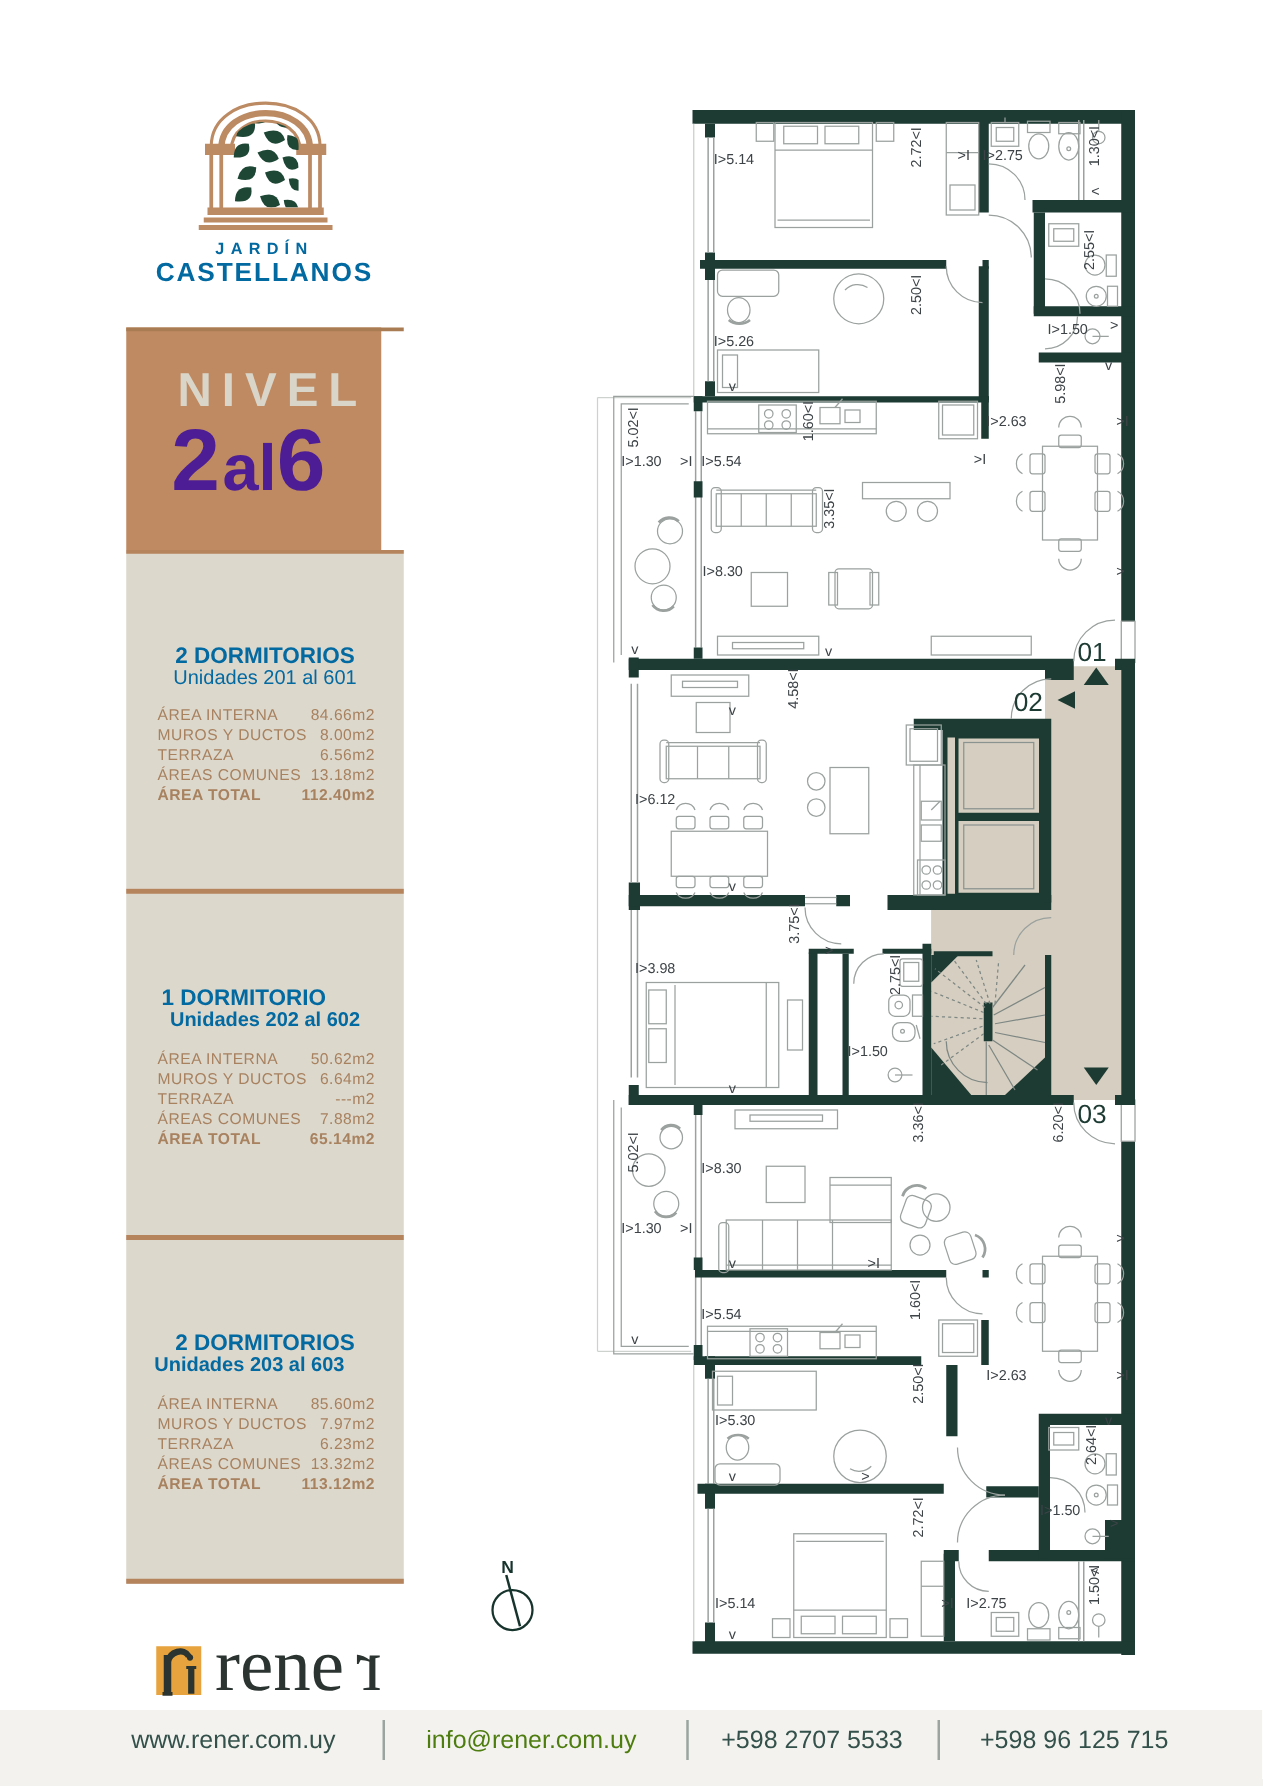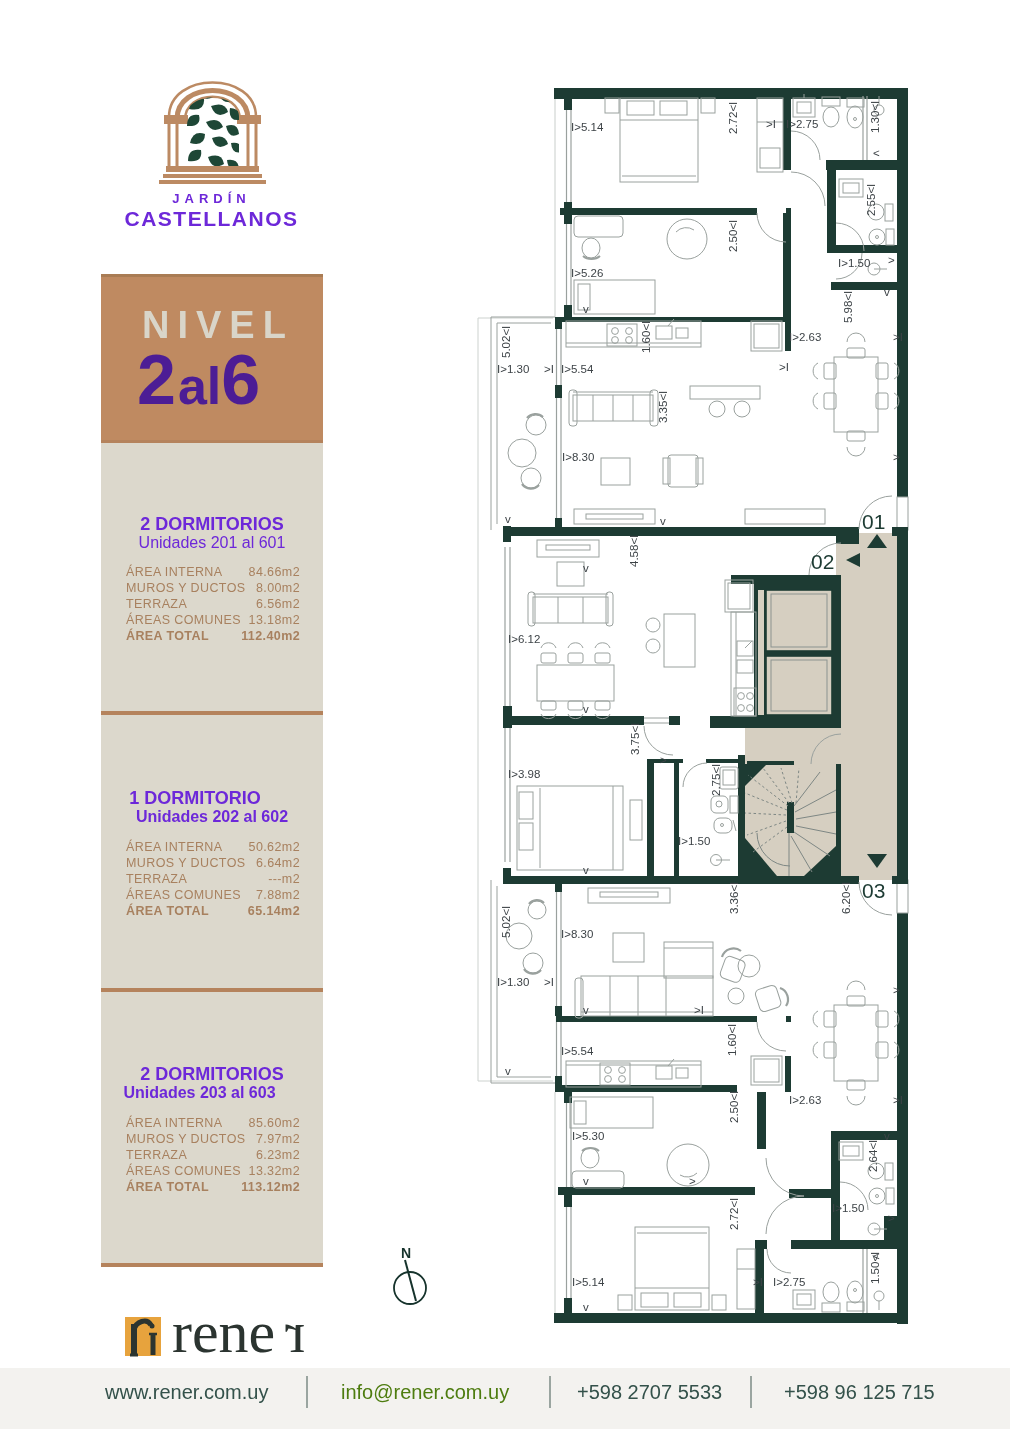--- a/index.html
+++ b/index.html
@@ -1,19 +1,19 @@
 <!DOCTYPE html>
 <html><head>
 <meta charset="utf-8">
 <style>
   html,body{margin:0;padding:0}
   body{width:1010px;height:1429px;background:#fff;font-family:"Liberation Sans",sans-serif}
   .page{position:relative;width:1010px;height:1429px;overflow:hidden;background:#fff}
   .abs{position:absolute}
-  .green{color:#6d28d9}
+  .green{color:#0369a1}
   svg text{font-family:"Liberation Sans",sans-serif}
 </style>
 </head>
 <body>
 <div class="page">
 
 <svg class="abs" style="left:155px;top:62px" width="115" height="122" viewBox="0 0 115 122">
   <defs>
         <clipPath id="winclip">
           <path d="M31 104 V55 C31 29 84 29 84 55 V104 Z"></path>
@@ -49,21 +49,21 @@
     <path d="M33 99 q0 -13 13 -11 q2 13 -13 11z"></path>
     <path d="M53 95 q14 -5 16 7 q-12 7 -16 -7z"></path>
     <path d="M72 98 q12 -2 12 10 q-11 2 -12 -10z"></path>
   </g>
     </svg>
 
 <div class="abs green" style="left:100px;top:191px;width:223px;text-align:center;font-size:13px;font-weight:600;letter-spacing:5px">JARDÍN</div>
 
 <div class="abs green" style="left:100px;top:207px;width:223px;text-align:center;font-size:21px;font-weight:700;letter-spacing:1.5px">CASTELLANOS</div>
 
-<div class="abs" style="left:101px;top:274px;width:222px;height:178px;background:#bf8a61">
+<div class="abs" style="left:101px;top:262px;width:204px;height:178px;background:#bf8a61">
   <div class="abs" style="left:0;top:0;width:222px;height:3px;background:#a97c54"></div>
   <div class="abs" style="left:41px;top:30px;font-size:38px;font-weight:600;letter-spacing:8px;color:#d9d5c9">NIVEL</div>
   <div class="abs" style="left:36px;top:66px;font-size:70px;font-weight:600;letter-spacing:2px;color:#4c1d95">2<span style="font-size:52px;letter-spacing:0">al</span>6</div>
 </div>
 
 <div class="abs" style="left:101px;top:440px;width:222px;height:271px;background:#dcd8cc">
   <div class="abs" style="left:0;top:0;width:222px;height:3px;background:#b5835c"></div>
   <div class="abs green" style="left:0;top:74px;width:222px;text-align:center;font-size:18px;font-weight:700">2 DORMITORIOS</div>
   <div class="abs green" style="left:0;top:94px;width:222px;text-align:center;font-size:16px;font-weight:400">Unidades 201 al 601</div>
   <div class="abs" style="left:25px;top:124px;width:174px;font-size:12.5px;letter-spacing:0.4px;color:#a8815f;line-height:16px">

